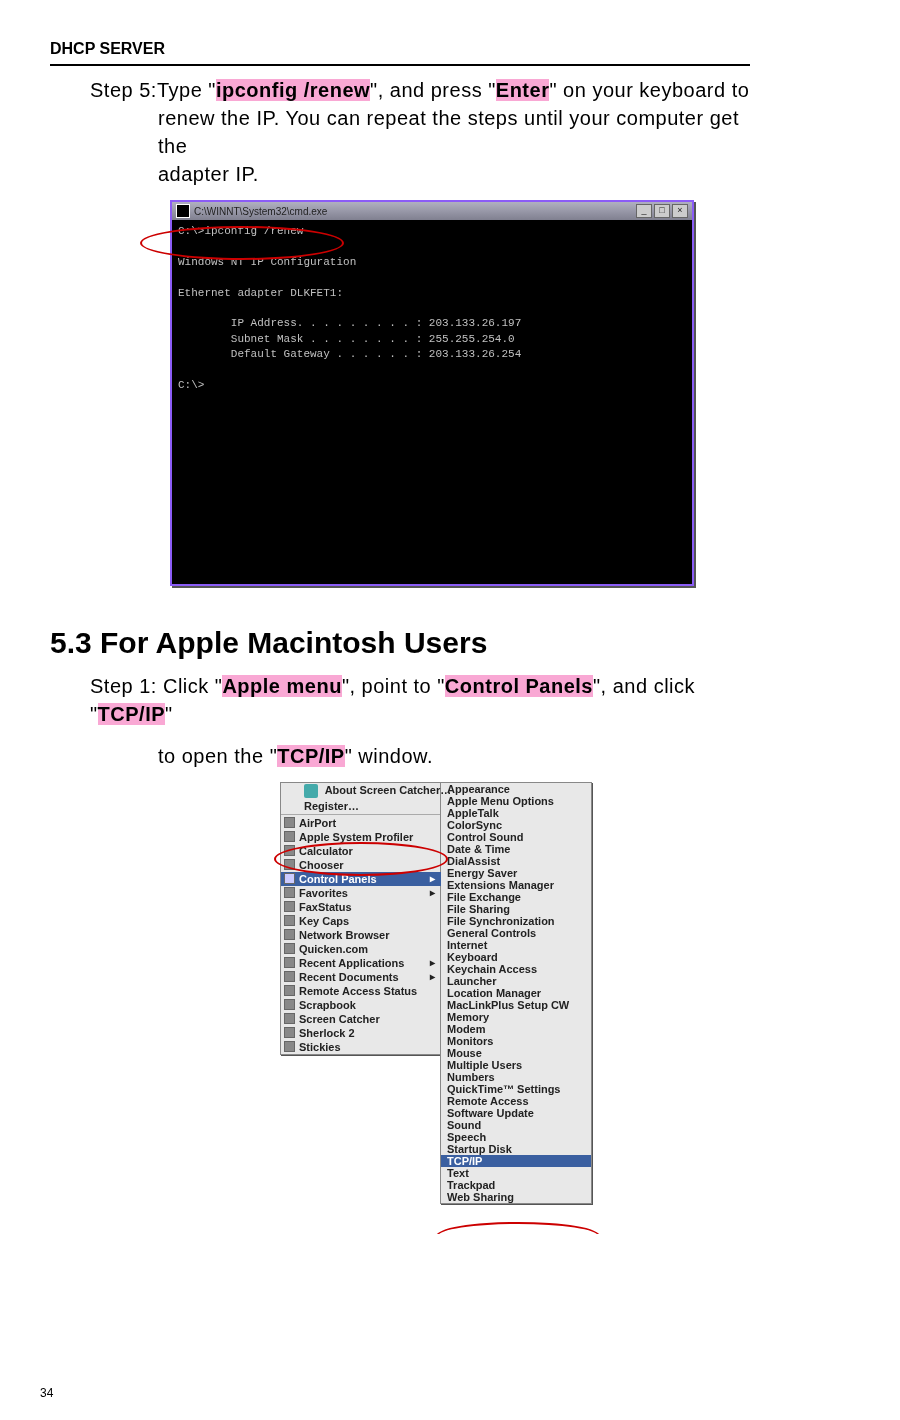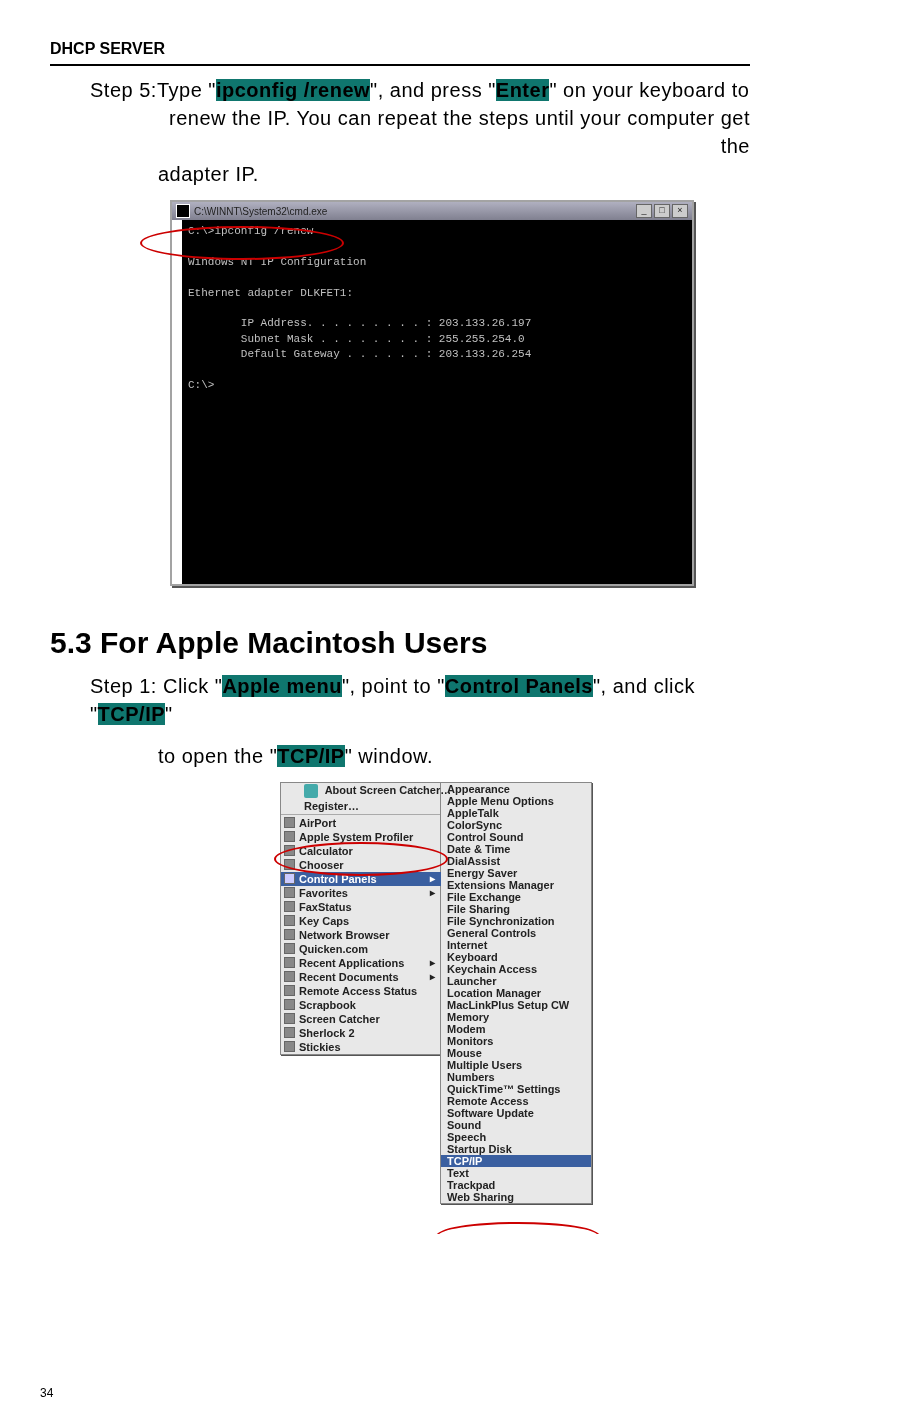--- a/index.html
+++ b/index.html
@@ -27,29 +27,29 @@
     line-height: 1.4;
     letter-spacing: 0.5px;
     margin-bottom: 12px;
   }
   .step-indent {
     margin-left: 108px;
     font-size: 20px;
     line-height: 1.4;
     letter-spacing: 0.5px;
   }
-  .hl { background: #0f766e; font-weight: bold; }
+  .hl { background: #f9a8d4; font-weight: bold; }
   .terminal-wrap {
     margin-left: 120px;
     margin-top: 10px;
     margin-bottom: 40px;
   }
   .terminal {
     width: 520px;
-    border: 2px solid #a3a3a3;
+    border: 2px solid #8b5cf6;
     box-shadow: 2px 2px 0 #555;
   }
   .term-title {
     background: linear-gradient(#b0b0c0,#808090);
     height: 18px;
     display: flex;
     align-items: center;
     justify-content: space-between;
     padding: 0 4px;
     font-size: 10px;
@@ -59,21 +59,20 @@
   .term-title-left { display:flex; align-items:center; gap:4px;}
   .term-body {
     background: #000;
     color: #c0c0c0;
     font-family: "Courier New", monospace;
     font-size: 11px;
     padding: 4px 6px 80px 6px;
     line-height: 1.4;
     min-height: 280px;
     white-space: pre;
-    margin-left: 10px;
   }
   .ellipse-red {
     position: absolute;
     border: 2px solid #c00;
     border-radius: 50%;
   }
   .rel { position: relative; }
   .section-title {
     font-size: 30px;
     font-weight: bold;
@@ -146,21 +145,21 @@
   }
 </style>
 </head>
 <body>
 
 <div class="header">DHCP SERVER</div>
 <hr class="hr">
 
 <div class="step-block rel">
   <span>Step 5:</span><span>Type "</span><span class="hl">ipconfig /renew</span><span>", and press "</span><span class="hl">Enter</span><span>" on your keyboard to</span>
-  <div class="step-indent" style="margin-left:68px;text-align:right;">renew the IP. You can repeat the steps until your computer get the</div>
+  <div class="step-indent" style="margin-left:68px;">renew the IP. You can repeat the steps until your computer get the</div>
   <div class="step-indent" style="margin-left:68px;">adapter IP.</div>
 </div>
 
 <div class="terminal-wrap rel">
   <div class="ellipse-red" style="left:-30px;top:26px;width:200px;height:30px;"></div>
   <div class="terminal">
     <div class="term-title">
       <div class="term-title-left">
         <span style="width:12px;height:12px;background:#000;border:1px solid #fff;display:inline-block;"></span>
         <span>C:\WINNT\System32\cmd.exe</span>

